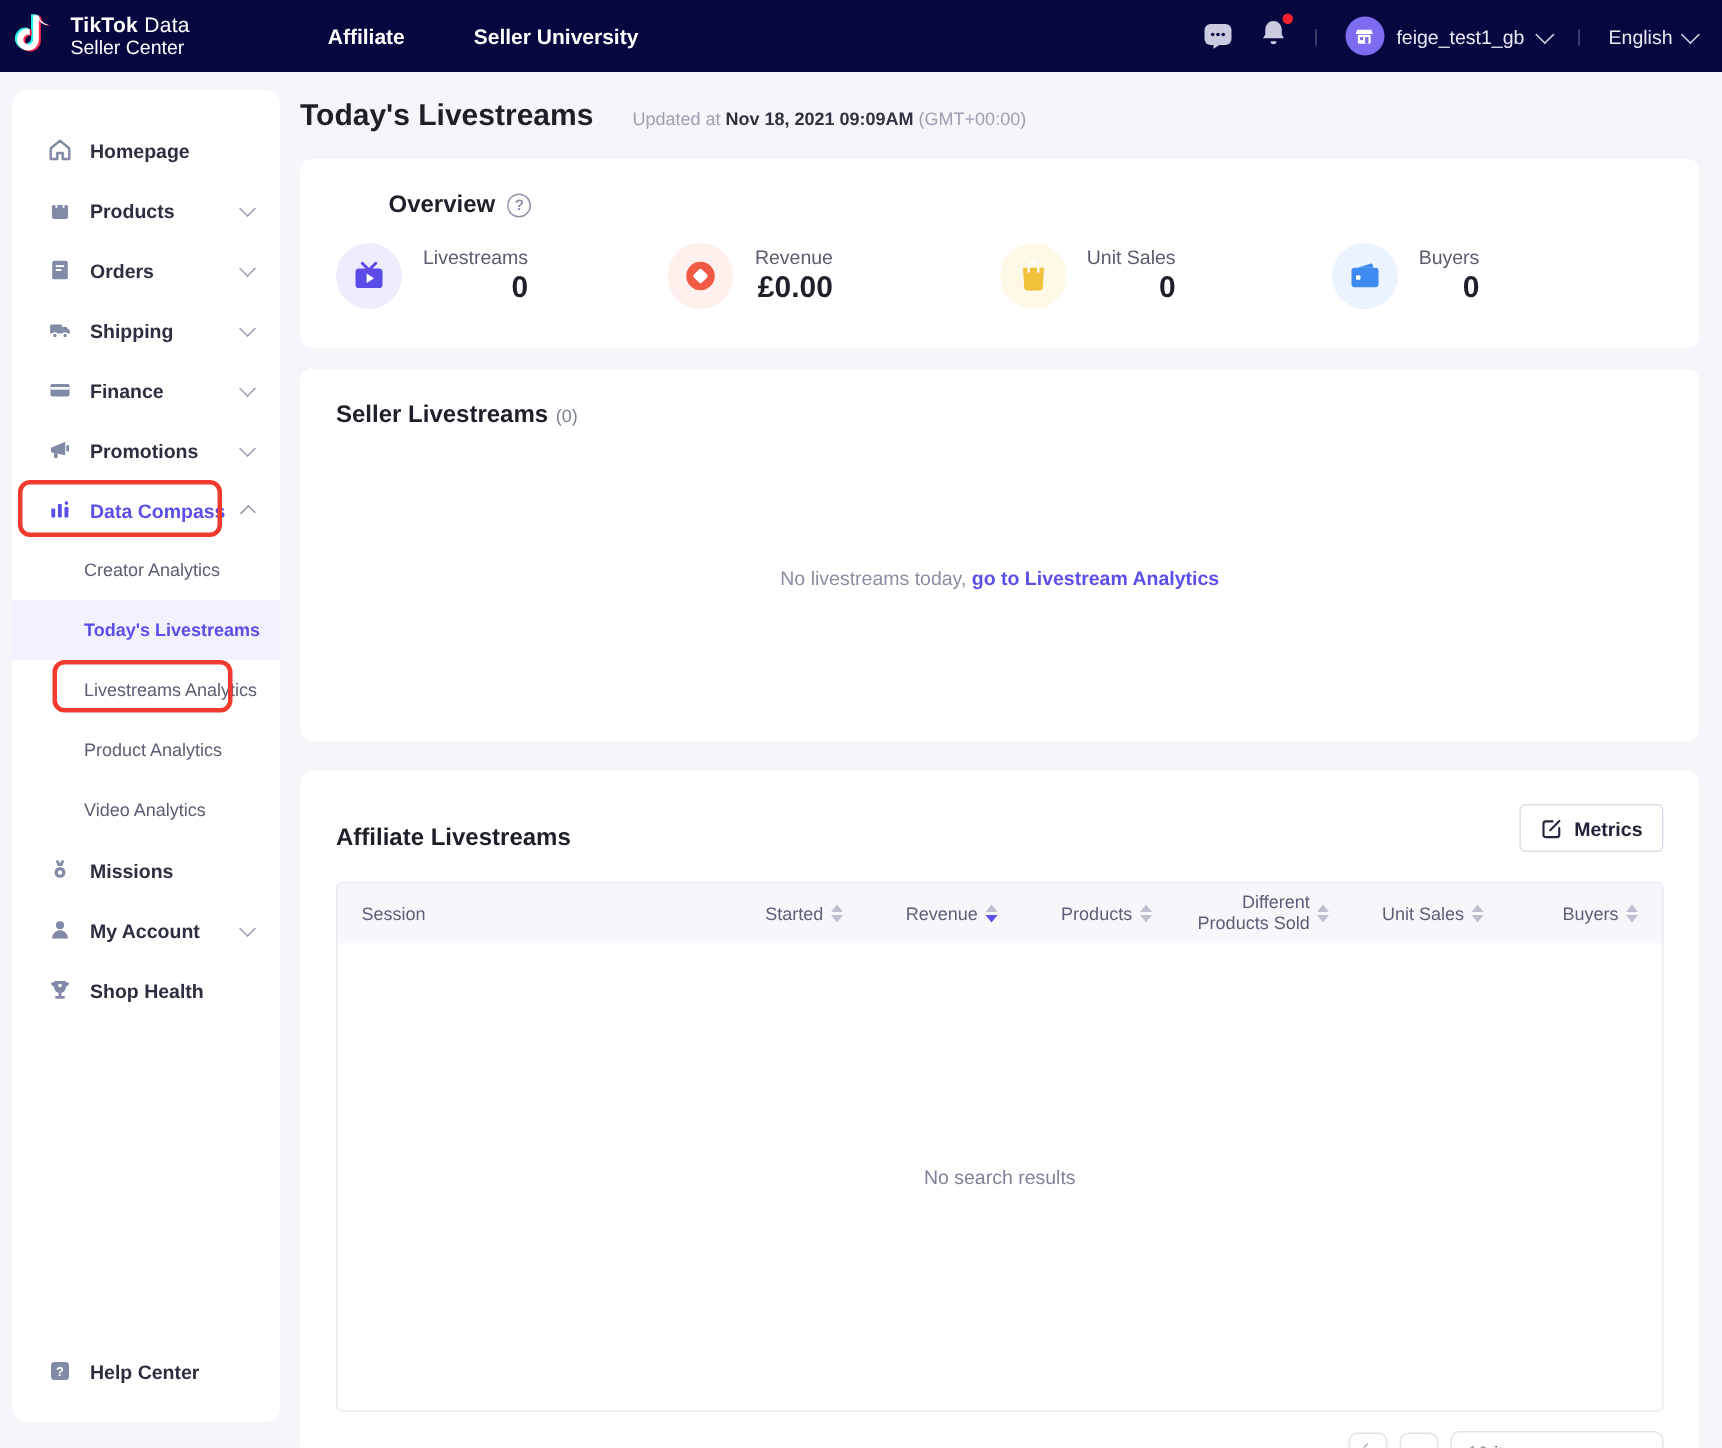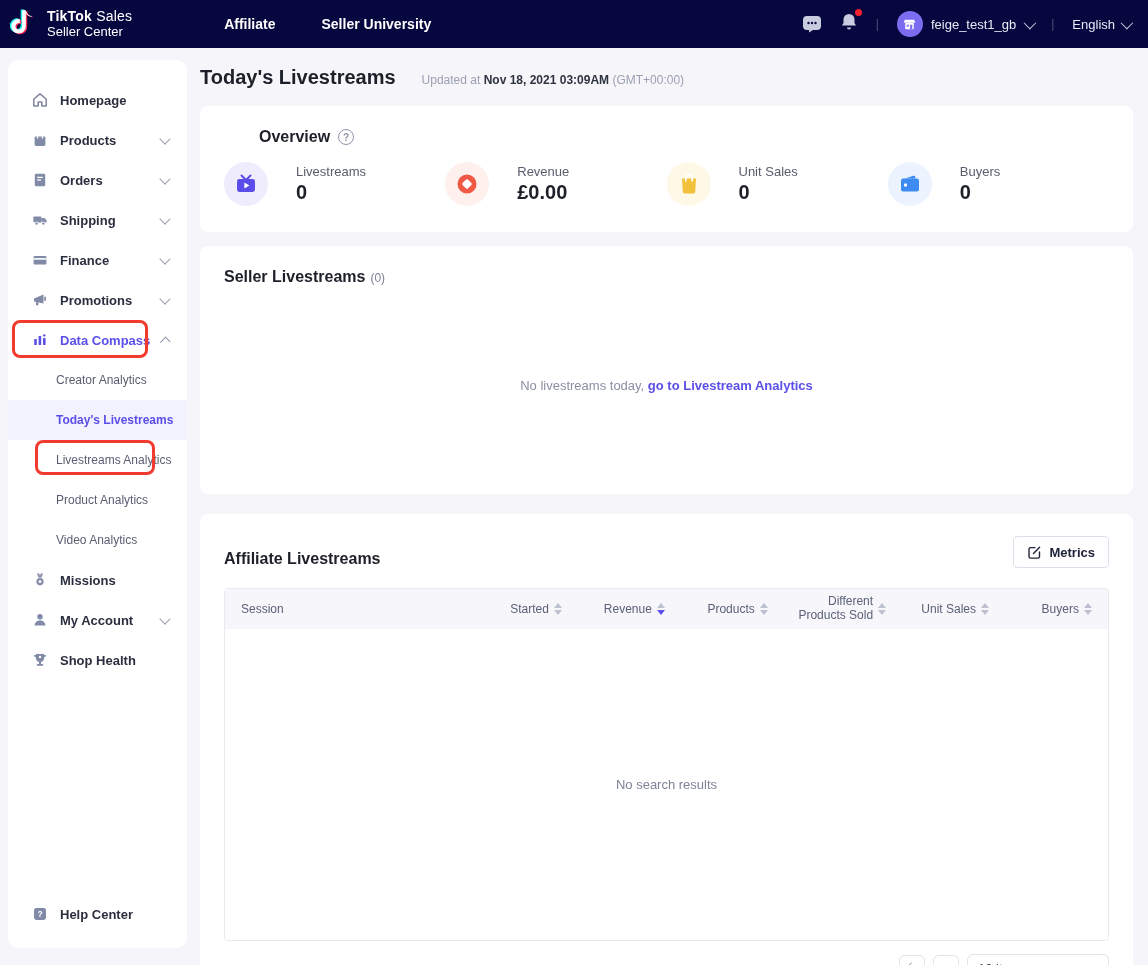--- a/index.html
+++ b/index.html
@@ -51,21 +51,21 @@
   .updated { margin-left:26px; font-size:12px; color:#9CA0B2; }
   .updated b { color:#2F3340; font-weight:800; }
 
   .card { background:#fff; border-radius:8px; padding:22px 24px; }
   .card-title { font-size:16px; font-weight:800; color:#1E2029; }
 
   .overview-card { margin-top:17px; height:126px; }
   .ov-title-row { display:flex; align-items:center; gap:8px;margin-left:35px; }
   .help-circle { width:16px; height:16px; border:1.4px solid #8F94AB; border-radius:50%; color:#8F94AB; font-size:10px; font-weight:700; display:flex; align-items:center; justify-content:center; cursor:pointer; }
   .metrics { margin-top:16px; display:grid; grid-template-columns:repeat(4,1fr); }
-  .metric { display:flex; align-items:center; gap:28px; }
+  .metric { display:flex; align-items:center; gap:14px;text-align:right; }
   .m-ic { width:44px; height:44px; border-radius:50%; display:flex; align-items:center; justify-content:center; }
   .m-label { font-size:13px; color:#585C6C; margin-bottom:2px; }
   .m-value { font-size:20px; font-weight:800; color:#1E2029; }
 
   .seller-card { margin-top:14px; height:248px; position:relative; }
   .title-count { font-size:12px; color:#7C8096; font-weight:400; margin-left:5px; }
   .empty-line { position:absolute; left:0; right:0; top:132px; text-align:center; font-size:13px; color:#8A8FA3; }
   .empty-line a { color:#5A4FE8; font-weight:700; text-decoration:none; cursor:pointer; }
 
   .affiliate-card { margin-top:20px; height:500px; }
@@ -99,21 +99,21 @@
 <body>
 
 <div class="topbar">
   <div class="logo">
     <svg class="icon28" width="30" height="32" viewBox="0 0 24 26">
       <path d="M17.2 6.1c-2-.1-3.8-1.2-4.8-2.8V13.9a5.9 5.9 0 1 1-5.9-5.9c.35 0 .7.03 1 .1v3.2a2.7 2.7 0 1 0 1.9 2.6V.8h3c.4 2.7 2.4 4.7 4.8 4.9z" fill="#25F4EE" transform="translate(-0.9,0.4)"></path>
       <path d="M17.2 6.1c-2-.1-3.8-1.2-4.8-2.8V13.9a5.9 5.9 0 1 1-5.9-5.9c.35 0 .7.03 1 .1v3.2a2.7 2.7 0 1 0 1.9 2.6V.8h3c.4 2.7 2.4 4.7 4.8 4.9z" fill="#FE2C55" transform="translate(1.4,1.6)"></path>
       <path d="M17.2 6.1c-2-.1-3.8-1.2-4.8-2.8V13.9a5.9 5.9 0 1 1-5.9-5.9c.35 0 .7.03 1 .1v3.2a2.7 2.7 0 1 0 1.9 2.6V.8h3c.4 2.7 2.4 4.7 4.8 4.9z" fill="#FFFFFF" transform="translate(0.3,1)"></path>
     </svg>
     <div class="logo-text">
-      <div class="logo-line1"><b>TikTok</b> <span class="lite">Sales</span></div>
+      <div class="logo-line1"><b>TikTok</b> <span class="lite">Data</span></div>
       <div class="logo-line2">Seller Center</div>
     </div>
   </div>
 
   <div class="top-nav">
     <a>Affiliate</a>
     <a>Seller University</a>
   </div>
 
   <div class="top-right">
@@ -277,21 +277,21 @@
   <div class="red-box b1"></div>
   <div class="red-box b2"></div>
 </div>
 
 <div class="main">
 
   <div class="page-head">
     <div class="page-title">Today's Livestreams</div>
     <div class="updated">
       <span>Updated at</span>
-      <b>Nov 18, 2021 03:09AM</b>
+      <b>Nov 18, 2021 09:09AM</b>
       <span>(GMT+00:00)</span>
     </div>
   </div>
 
   <div class="card overview-card">
     <div class="ov-title-row">
       <span class="card-title">Overview</span>
       <span class="help-circle">?</span>
     </div>
     <div class="metrics">

